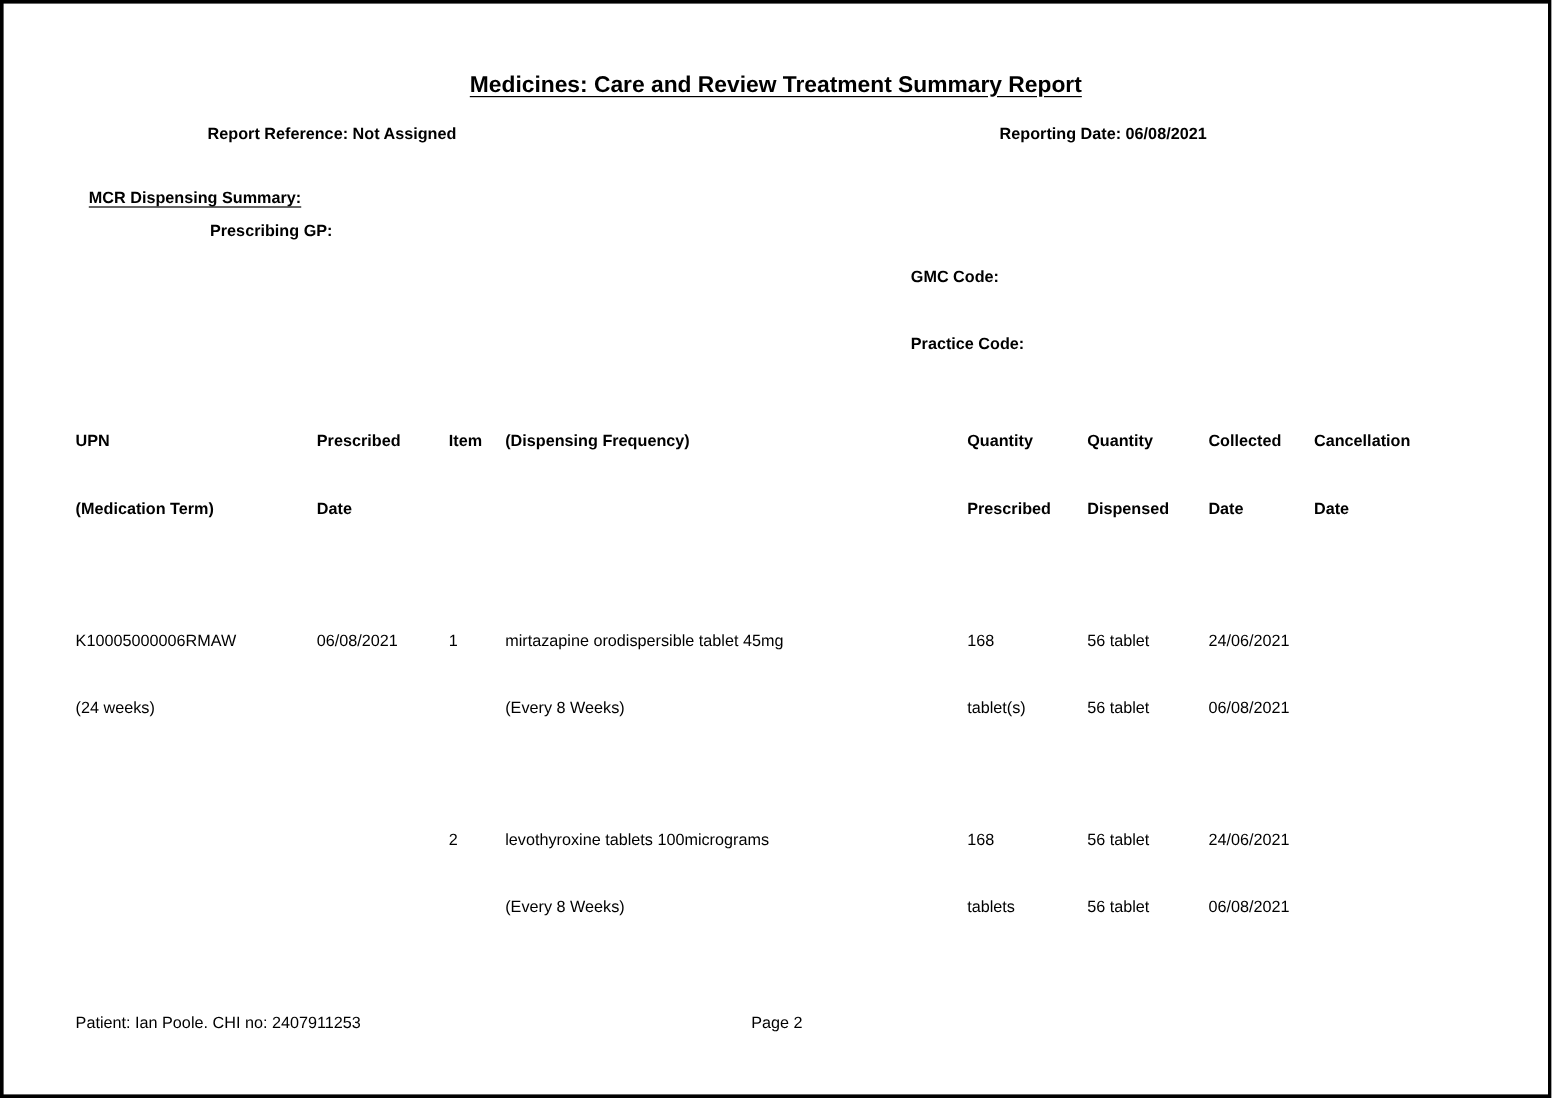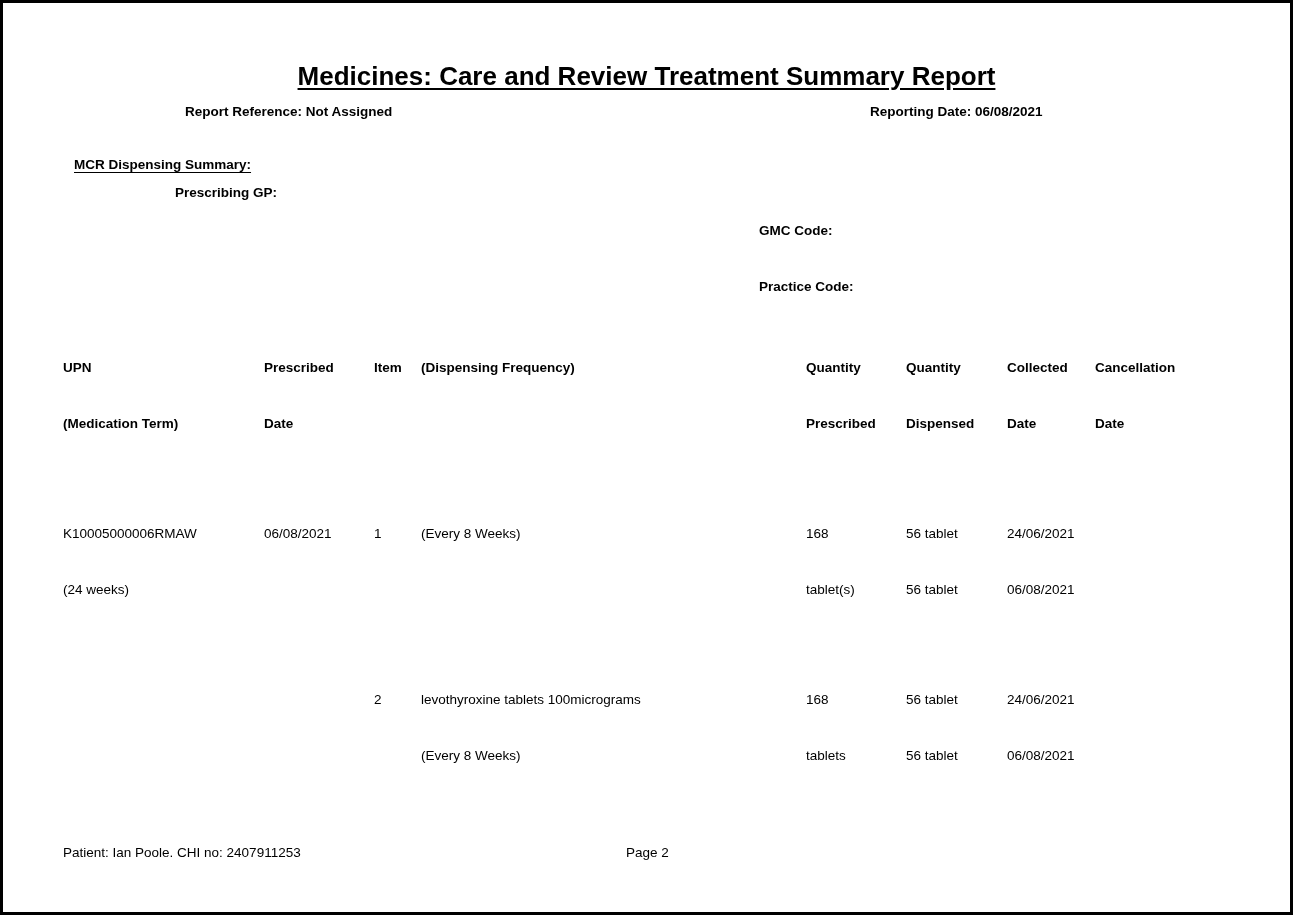--- a/index.html
+++ b/index.html
@@ -20,28 +20,28 @@
     overflow: hidden;
   }
   .abs { position: absolute; }
   .bold { font-weight: bold; }
   .underline { text-decoration: underline; }
   .title {
     left: 0;
     top: 58px;
     width: 100%;
     text-align: center;
-    font-size: 26px;
+    font-size: 19px;
     font-weight: bold;
     text-decoration: underline;
     text-underline-offset: 3px;
   }
   .lines { line-height: 18.5px; white-space: pre; }
-  .report-ref   { left: 170px; top: 101px; margin-left: 12px; }
-  .reporting-dt { left: 867px; top: 101px; text-align: center; }
+  .report-ref   { left: 170px; top: 101px; }
+  .reporting-dt { left: 830px; top: 101px; text-align: center; }
   .mcr-heading  { left: 55px;  top: 154px; text-underline-offset: 3px; margin-left: 16px; }
   .gp-label     { left: 172px; top: 182px; }
   .gp-address   { left: 370px; top: 182px; }
   .code-labels  { left: 756px; top: 182px; }
   .code-values  { left: 973px; top: 182px; }
 
   .med-table {
     left: 60px;
     top: 319px;
     width: 1192px;
@@ -118,20 +118,21 @@
         <div>K10005000006RMAW</div>
         <div>(24 weeks)</div>
       </div>
       <div>
         <div>06/08/2021</div>
       </div>
       <div>
         <div>1</div>
       </div>
       <div>
+        <div>mirtazapine orodispersible tablet 45mg</div>
         <div>(Every 8 Weeks)</div>
       </div>
       <div>
         <div>168</div>
         <div>tablet(s)</div>
       </div>
       <div>
         <div>56 tablet</div>
         <div>56 tablet</div>
       </div>

